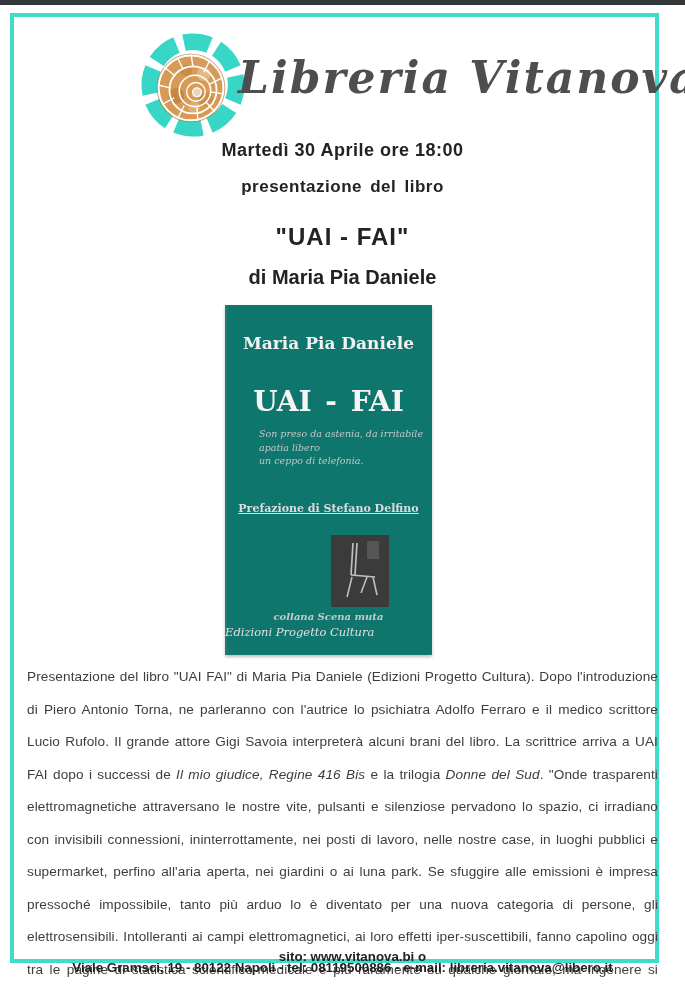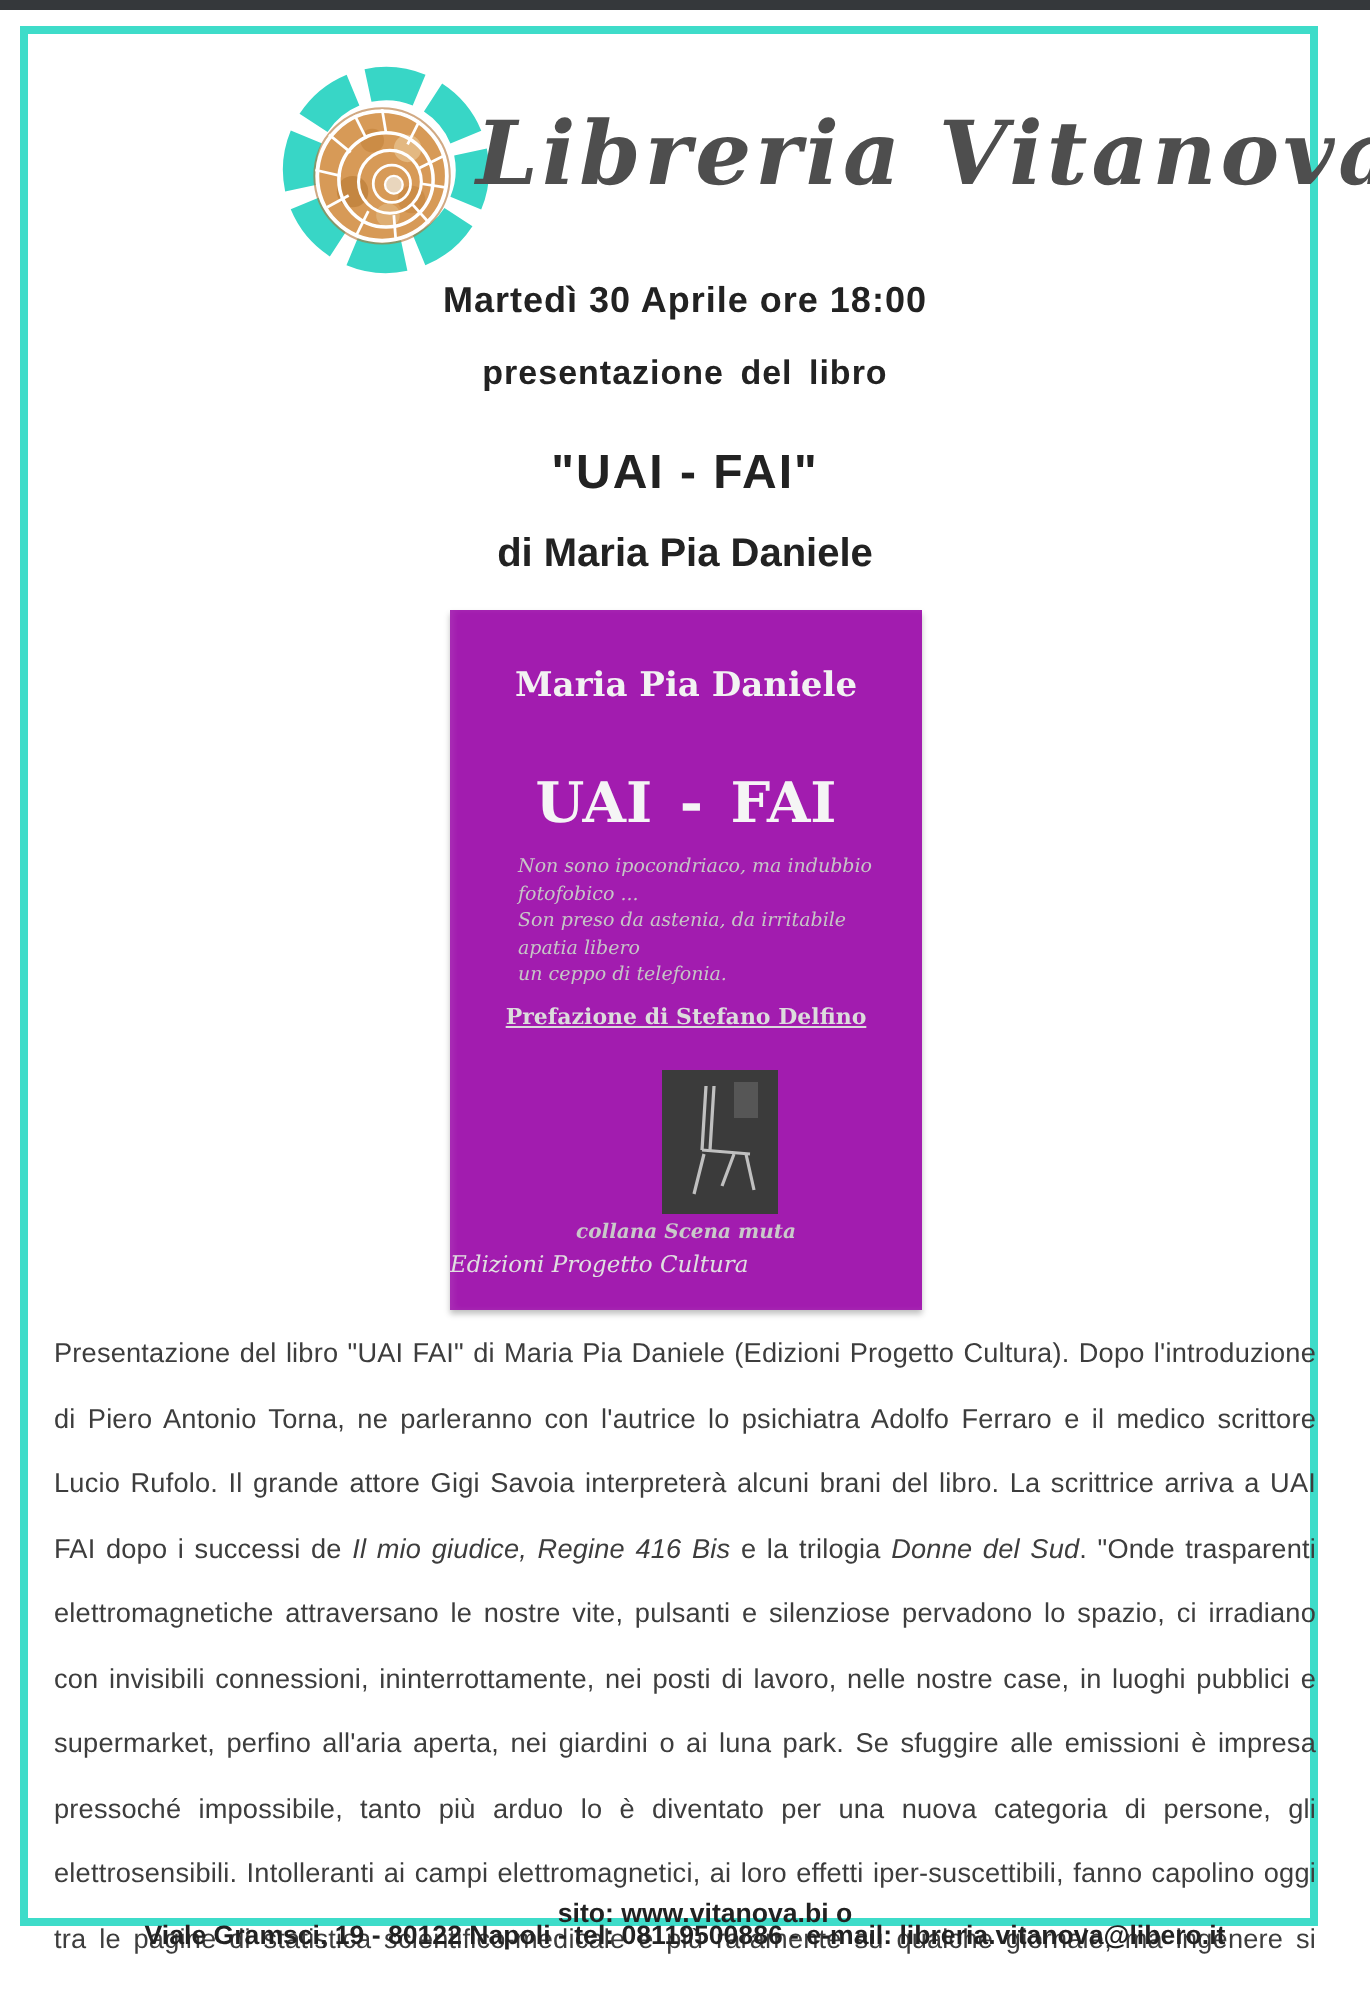--- a/index.html
+++ b/index.html
@@ -17,22 +17,22 @@
     position:absolute;left:238px;top:52px;width:330px;
     font-family:"DejaVu Serif", serif;font-style:italic;font-weight:bold;
     font-size:44px;color:#4e4e4e;letter-spacing:2px;white-space:nowrap;
   }
   .center-line{position:absolute;left:0;width:685px;text-align:center;color:#222;}
   .date-line{top:140px;font-size:18px;font-weight:bold;letter-spacing:0.5px;}
   .intro-line{top:177px;font-size:17px;font-weight:bold;letter-spacing:0.5px;word-spacing:3px;}
   .book-title-line{top:223px;font-size:24px;font-weight:bold;letter-spacing:1px;}
   .author-line{top:266px;font-size:20px;font-weight:bold;}
   .cover{
-    position:absolute;left:225px;top:305px;width:236px;height:350px;
-    background:#a21caf;color:#eee;font-family:"DejaVu Serif", serif;
+    position:absolute;left:225px;top:305px;width:207px;height:350px;
+    background:#0f766e;color:#eee;font-family:"DejaVu Serif", serif;
     box-shadow:0 2px 3px rgba(0,0,0,0.25), inset 2px 0 3px rgba(255,255,255,0.08);
   }
   .cover-author{position:absolute;left:0;top:28px;width:100%;text-align:center;
     font-size:17px;font-weight:bold;color:#f2f2f2;}
   .cover-title{position:absolute;left:0;top:80px;width:100%;text-align:center;
     font-size:28px;font-weight:bold;color:#f5f5f5;word-spacing:4px;}
   .cover-quote{position:absolute;left:34px;top:122px;width:195px;
     font-size:9.5px;font-style:italic;color:#c6c6c6;line-height:13.5px;}
   .cover-quote span{display:block;}
   .cover-preface{position:absolute;left:0;top:197px;width:100%;text-align:center;
@@ -101,21 +101,20 @@
 
   <div class="center-line date-line">Martedì 30 Aprile ore 18:00</div>
   <div class="center-line intro-line">presentazione del libro</div>
   <div class="center-line book-title-line">"UAI - FAI"</div>
   <div class="center-line author-line">di Maria Pia Daniele</div>
 
   <div class="cover">
     <div class="cover-author">Maria Pia Daniele</div>
     <div class="cover-title">UAI - FAI</div>
     <div class="cover-quote">
-      <span>Non sono ipocondriaco, ma indubbio fotofobico ...</span>
       <span>Son preso da astenia, da irritabile apatia libero</span>
       <span>un ceppo di telefonia.</span>
     </div>
     <div class="cover-preface">Prefazione di Stefano Delfino</div>
     <div class="chair-box">
       <svg viewBox="0 0 58 72" width="58" height="72">
         <rect x="0" y="0" width="58" height="72" fill="#3b3b3b"></rect>
         <g stroke="#d8d8d8" stroke-width="1.6" fill="none" opacity="0.85">
           <line x1="22" y1="8" x2="20" y2="40"></line>
           <line x1="26" y1="8" x2="24" y2="40"></line>

